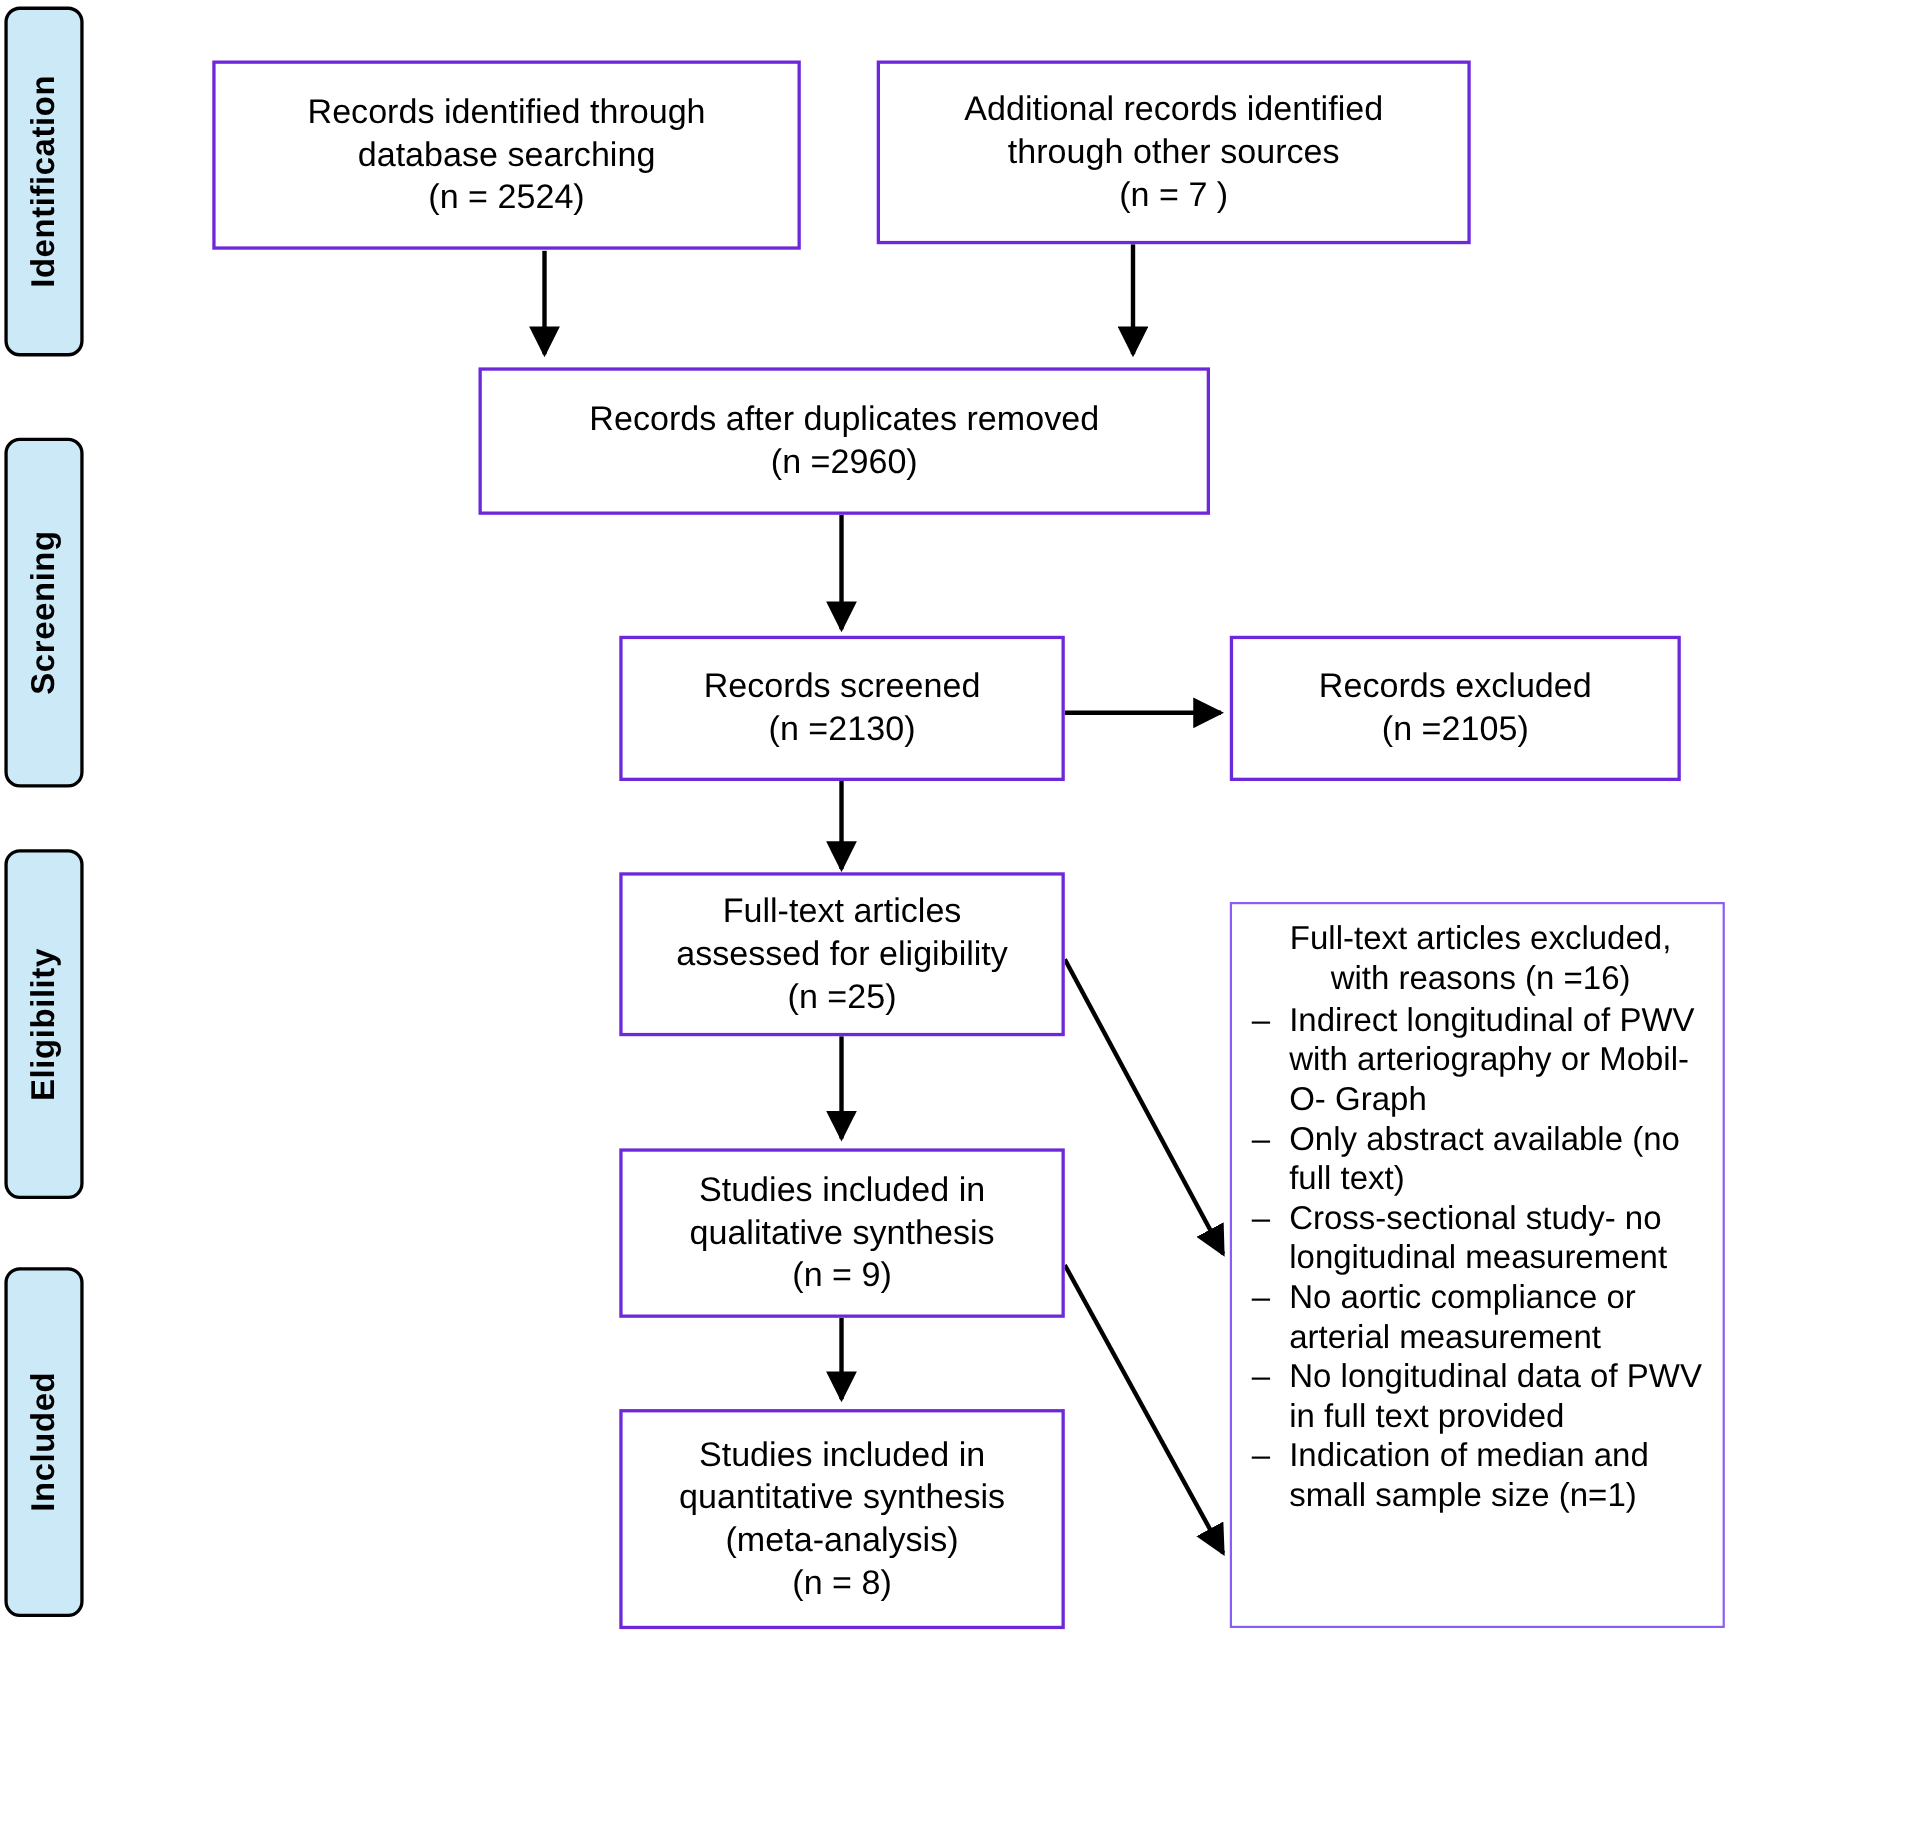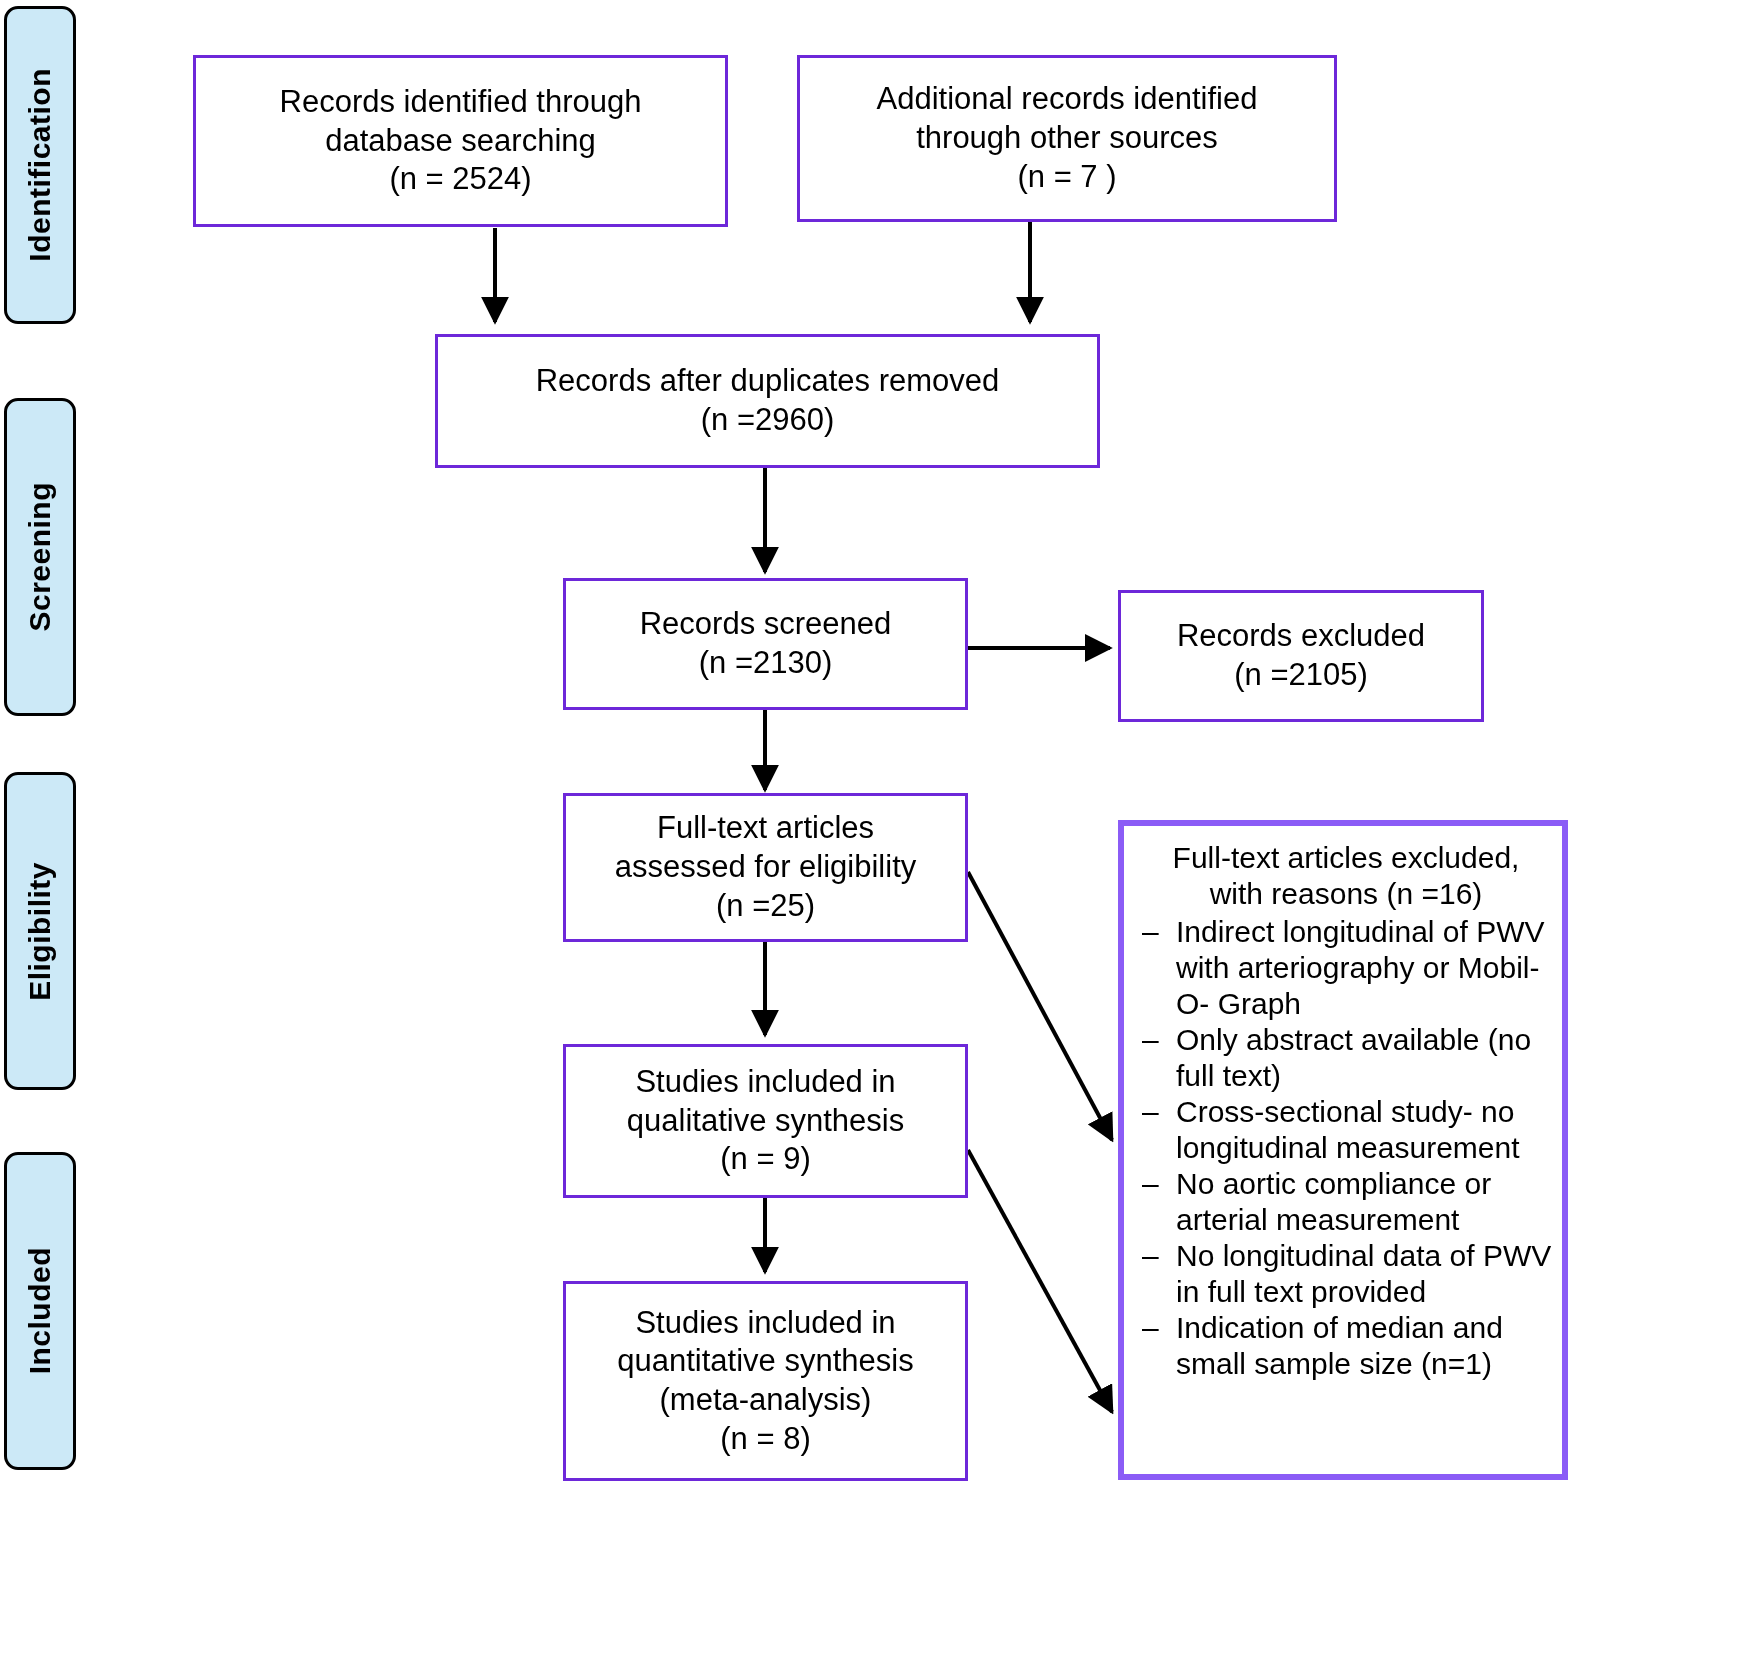--- a/index.html
+++ b/index.html
@@ -50,21 +50,21 @@
     line-height: 1.25;
     padding: 6px 10px;
   }
   .fbox .txt { white-space: pre-line; }
 
   
   .reasons {
     position: absolute;
     box-sizing: border-box;
     background: #ffffff;
-    border: 6px solid #8b5cf6;
+    border: 2px solid #8b5cf6;
     color: #000000;
     font-size: 30px;
     line-height: 1.20;
     padding: 14px 10px 10px 16px;
   }
   .reasons .head {
     text-align: center;
     white-space: pre-line;
     margin-bottom: 2px;
   }
@@ -154,21 +154,21 @@
   <div class="fbox" style="left:435px; top:334px; width:665px; height:134px;">
     <span class="txt">Records after duplicates removed
 (n =2960)</span>
   </div>
 
   <div class="fbox" style="left:563px; top:578px; width:405px; height:132px;justify-content:center;">
     <span class="txt">Records screened
 (n =2130)</span>
   </div>
 
-  <div class="fbox" style="left:1118px; top:590px; width:366px; height:132px;">
+  <div class="fbox" style="left:1118px; top:578px; width:410px; height:132px;">
     <span class="txt">Records excluded
 (n =2105)</span>
   </div>
 
   <div class="fbox" style="left:563px; top:793px; width:405px; height:149px;">
     <span class="txt">Full-text articles
 assessed for eligibility
 (n =25)</span>
   </div>
 

